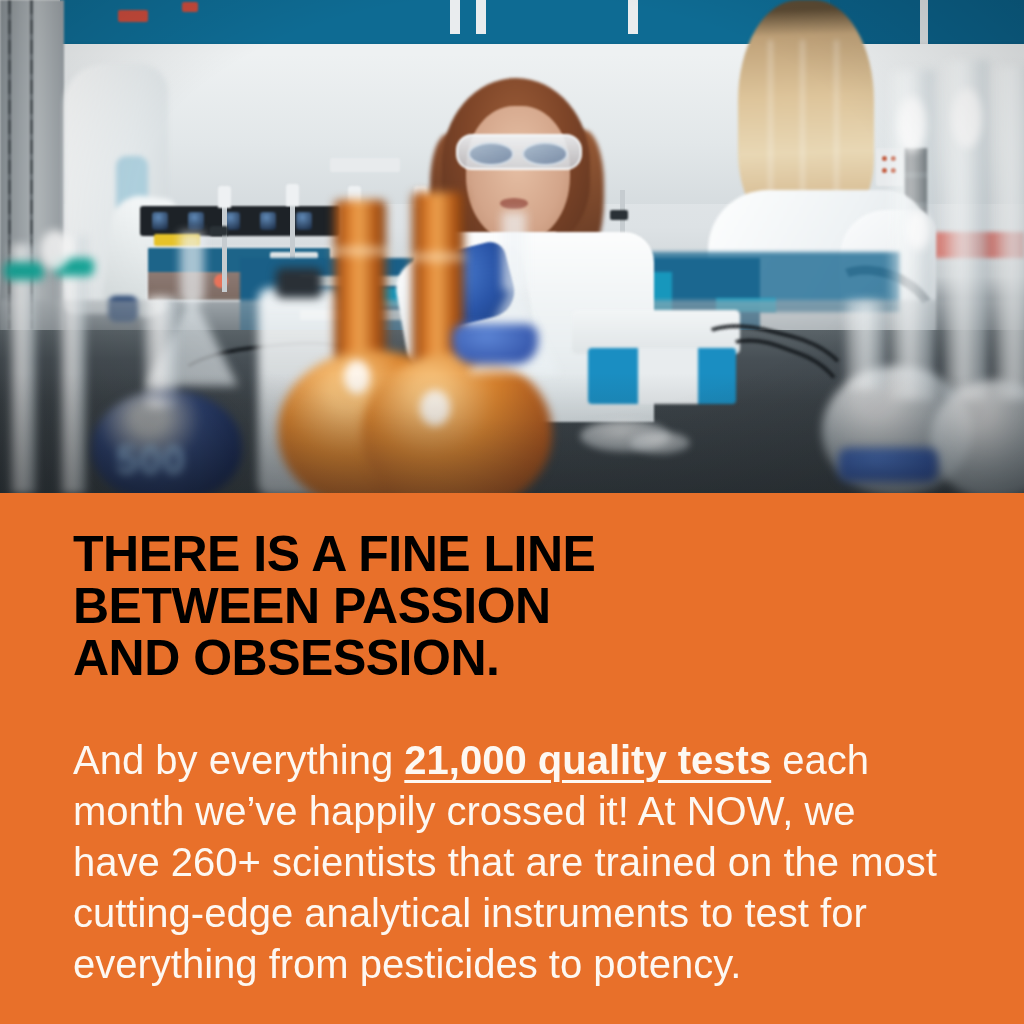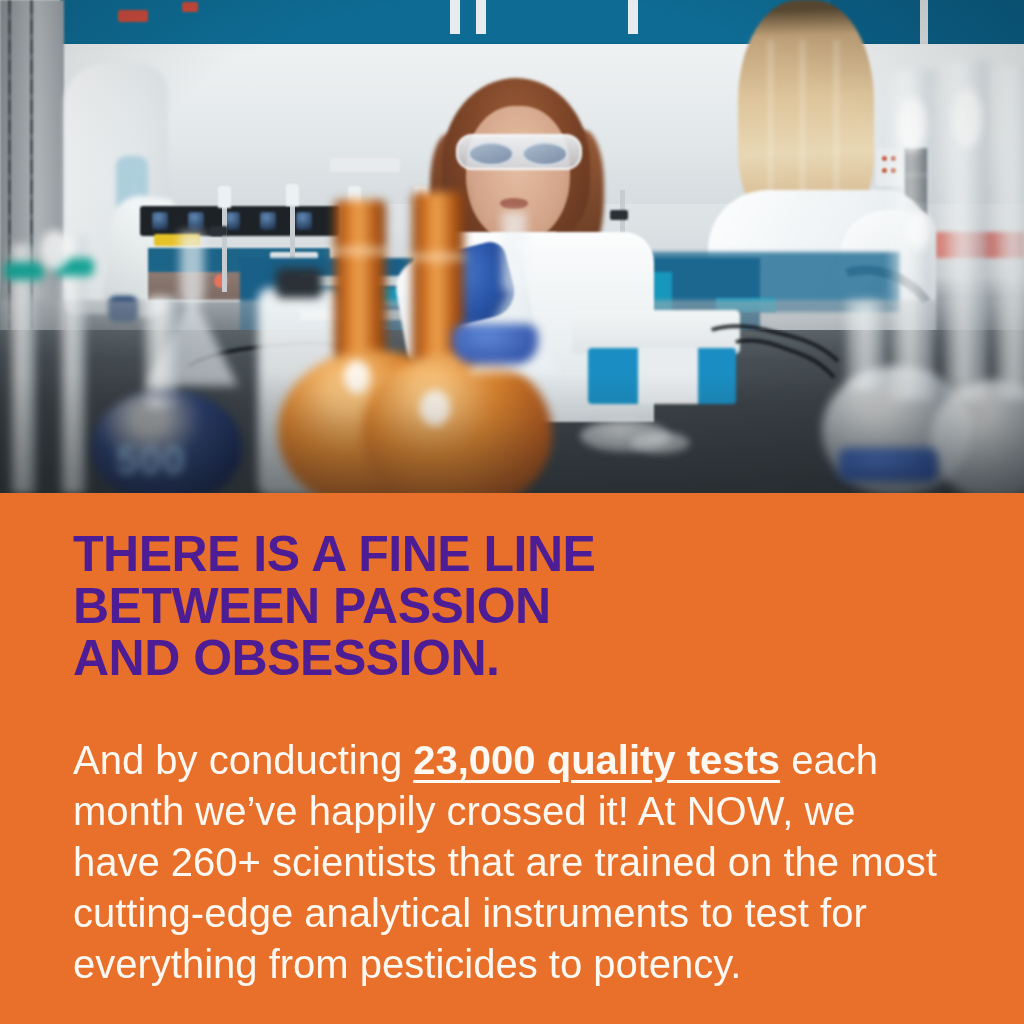--- a/index.html
+++ b/index.html
@@ -443,21 +443,21 @@
   }
 
   #headline{
     position:absolute; left:73px; top:528px;
     width:880px;
     font-family:"Liberation Sans", sans-serif;
     font-weight:700;
     font-size:50px;
     line-height:52px;
     letter-spacing:-0.5px;
-    color:#4c1d95;
+    color:#000000;
     text-transform:uppercase;
     white-space:pre-line;
   }
 
   #body{
     position:absolute; left:73px; top:735px;
     width:875px;
     font-family:"Liberation Sans", sans-serif;
     font-weight:400;
     font-size:40px;
@@ -648,15 +648,15 @@
     <div class="dof"></div>
     <div class="vignette"></div>
   </div>
 
   <div id="panel"></div>
 
   <h1 id="headline">THERE IS A FINE LINE
 BETWEEN PASSION
 AND OBSESSION.</h1>
 
-  <p id="body"><span>And by conducting </span><span class="hl">23,000 quality tests</span><span> each month we’ve happily crossed it! At NOW, we have 260+ scientists that are trained on the most cutting-edge analytical instruments to test for everything from pesticides to potency.</span></p>
+  <p id="body"><span>And by everything </span><span class="hl">21,000 quality tests</span><span> each month we’ve happily crossed it! At NOW, we have 260+ scientists that are trained on the most cutting-edge analytical instruments to test for everything from pesticides to potency.</span></p>
 
 </div>
 
 </body></html>

